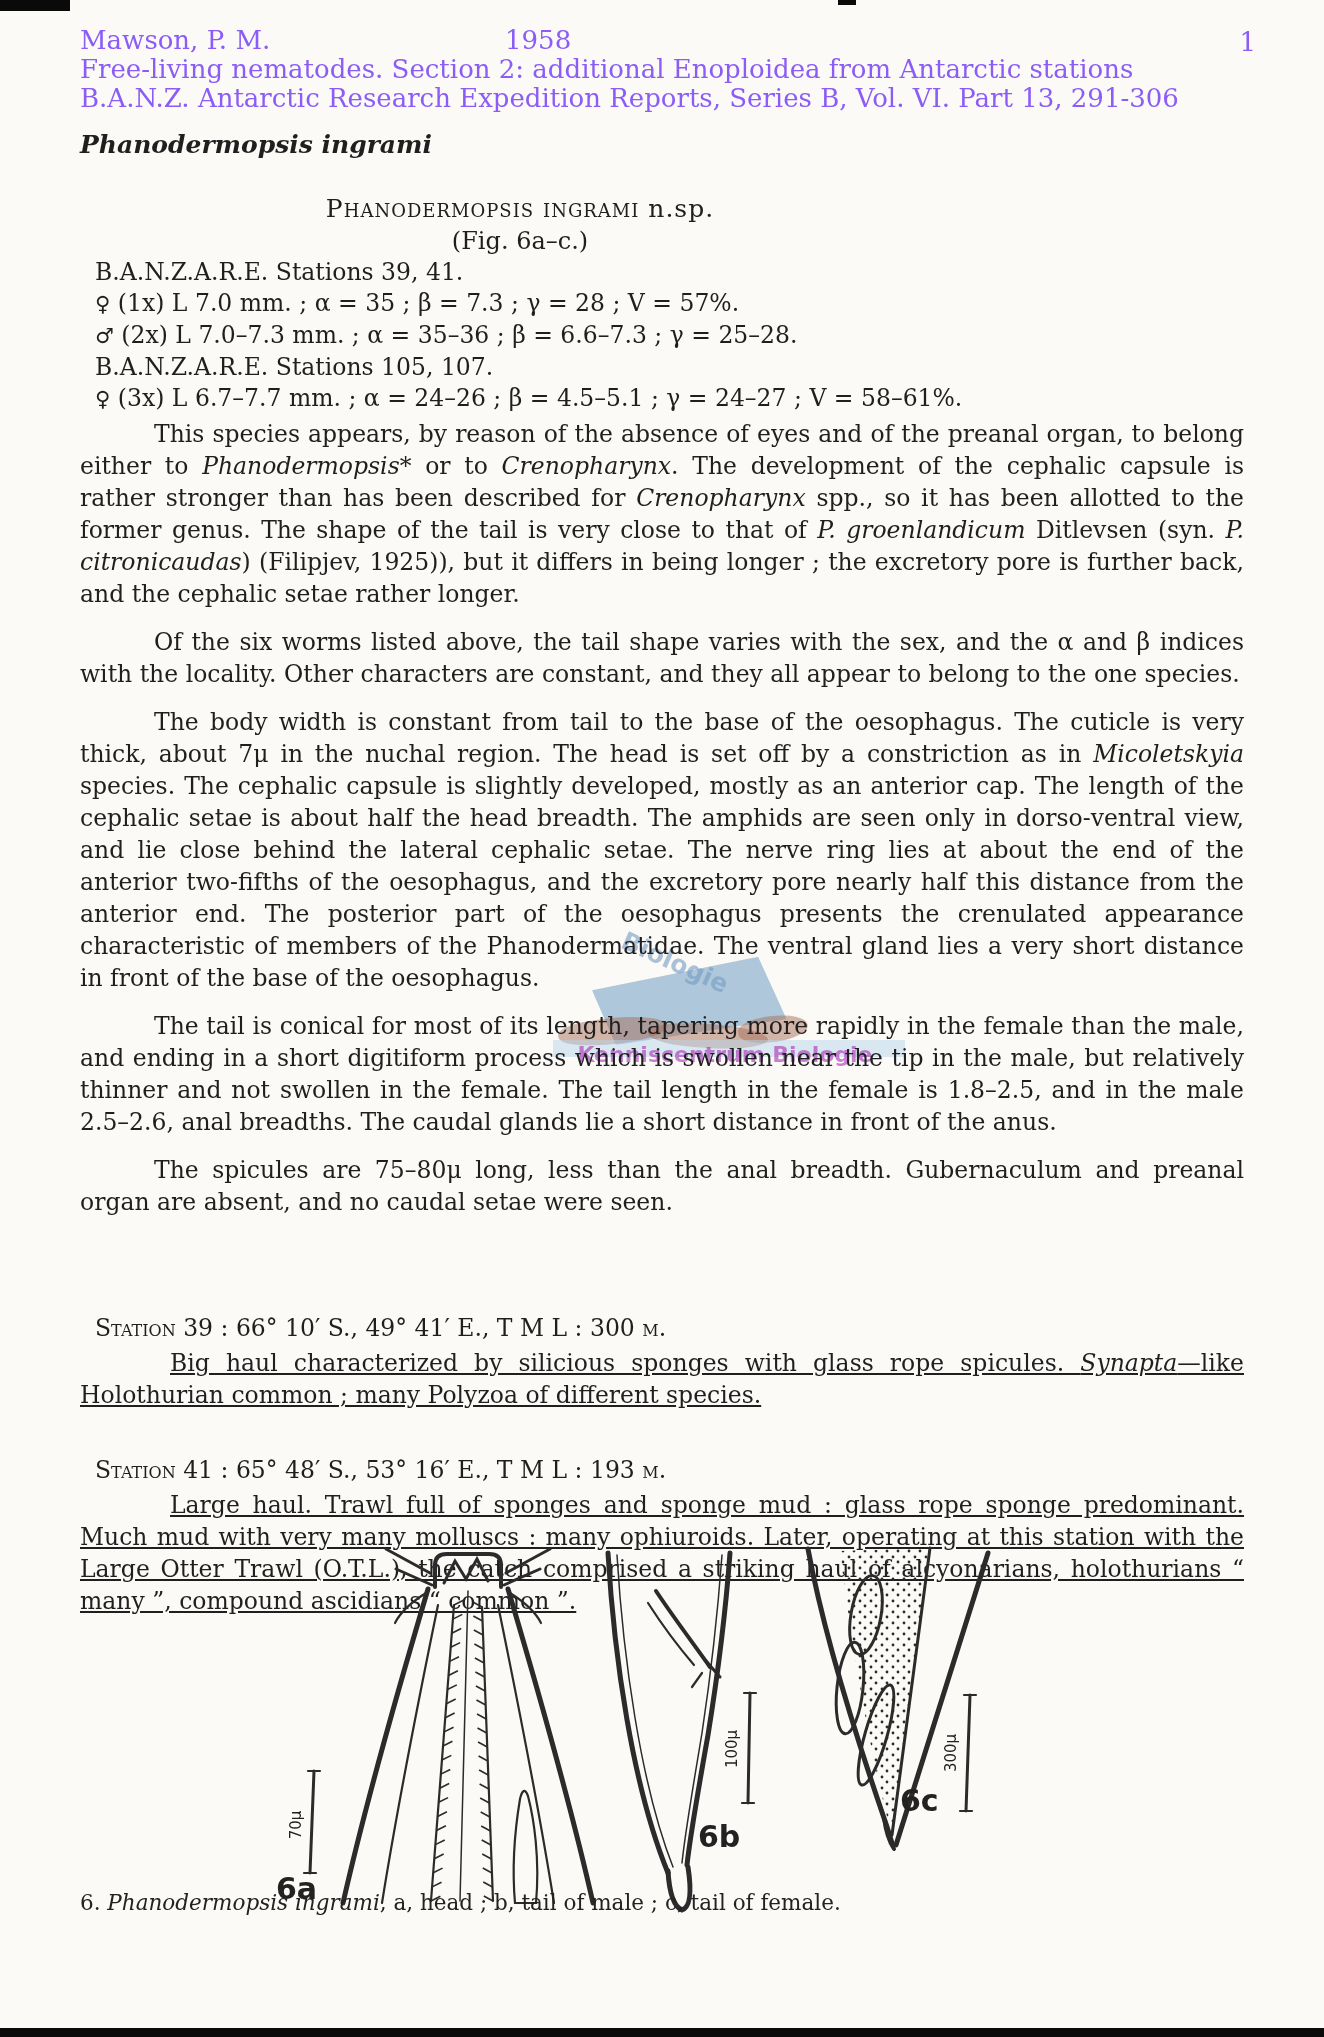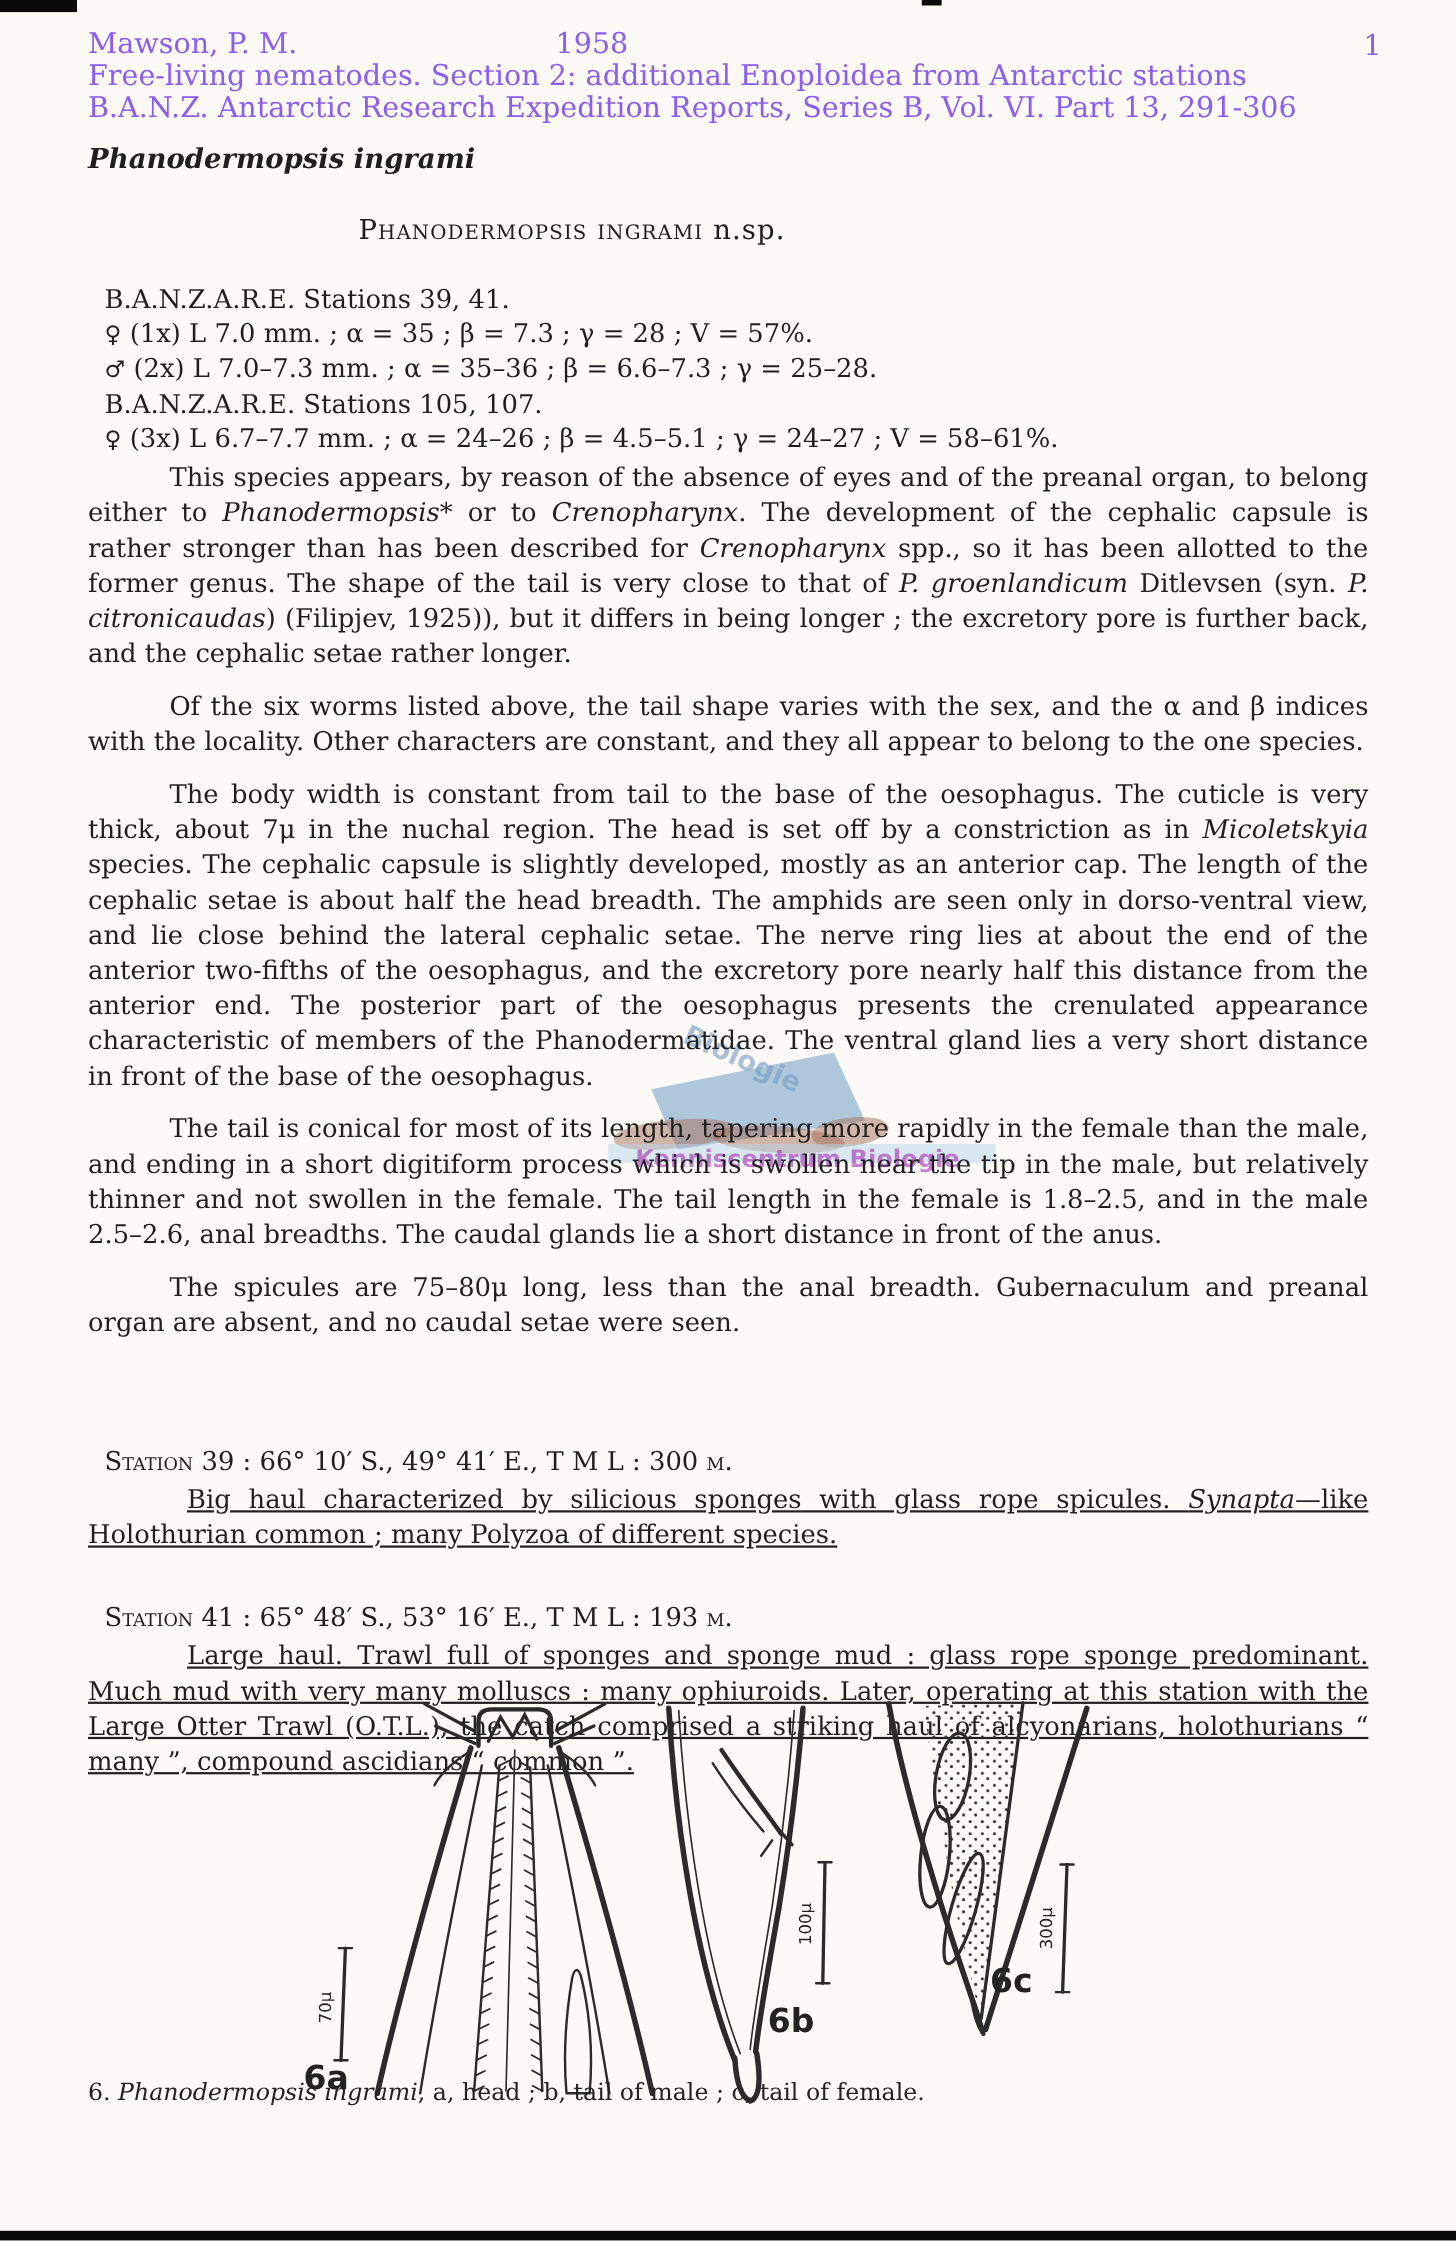--- a/index.html
+++ b/index.html
@@ -87,20 +87,21 @@
       <span class="pgnum">1</span>
     </div>
     <div>Free-living nematodes. Section 2: additional Enoploidea from Antarctic stations</div>
     <div>B.A.N.Z. Antarctic Research Expedition Reports, Series B, Vol. VI. Part 13, 291-306</div>
   </div>
 
   <div class="species-heading">Phanodermopsis ingrami</div>
 
   <div class="title-block">
     <div class="main-title"><span class="sc">Phanodermopsis ingrami</span><span> n.sp.</span></div>
+    <div class="fig-ref">(Fig. 6a–c.)</div>
   </div>
 
   <div class="records">
     <div><span>B.A.N.Z.A.R.E. Stations 39, 41.</span></div>
     <div><span class="sym">♀</span><span> (1x) L 7.0 mm. ; α = 35 ; β = 7.3 ; γ = 28 ; V = 57%.</span></div>
     <div><span class="sym">♂</span><span> (2x) L 7.0–7.3 mm. ; α = 35–36 ; β = 6.6–7.3 ; γ = 25–28.</span></div>
     <div><span>B.A.N.Z.A.R.E. Stations 105, 107.</span></div>
     <div><span class="sym">♀</span><span> (3x) L 6.7–7.7 mm. ; α = 24–26 ; β = 4.5–5.1 ; γ = 24–27 ; V = 58–61%.</span></div>
   </div>
 

